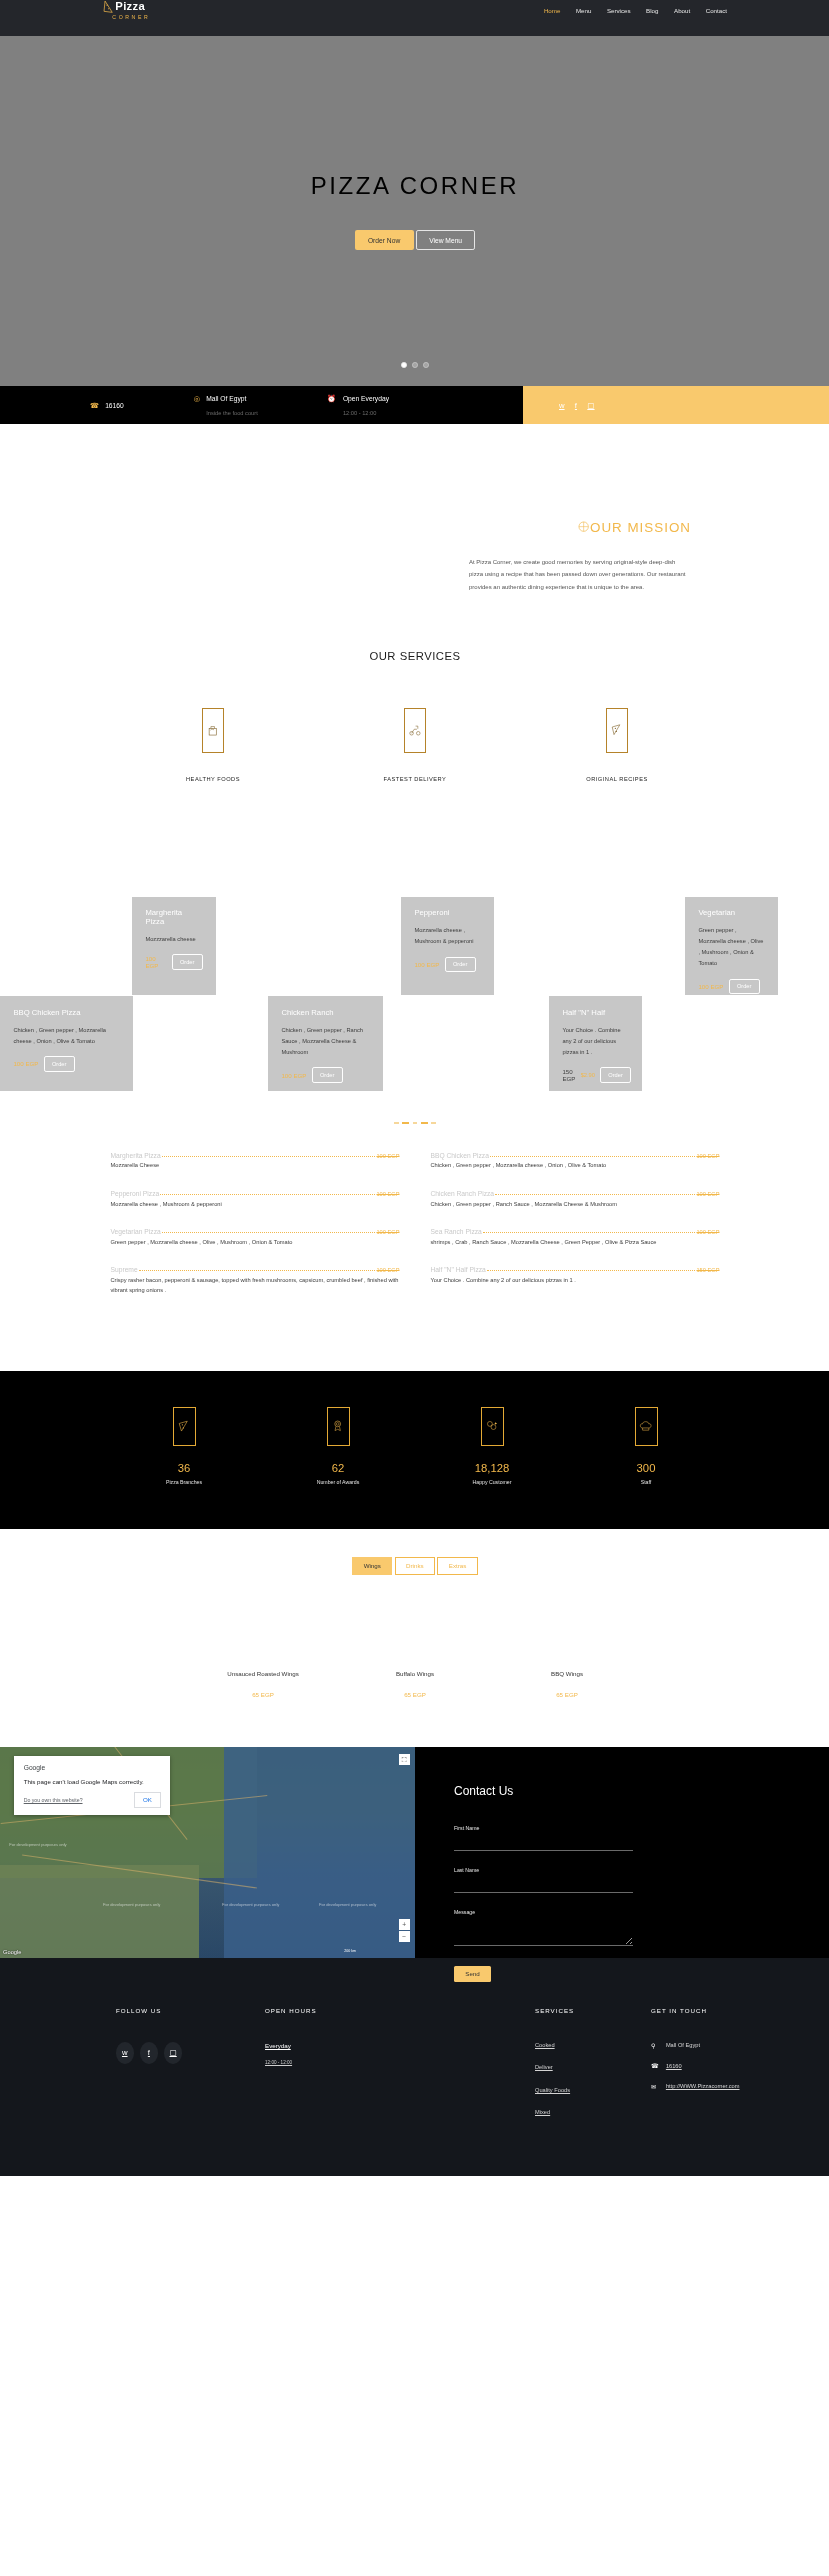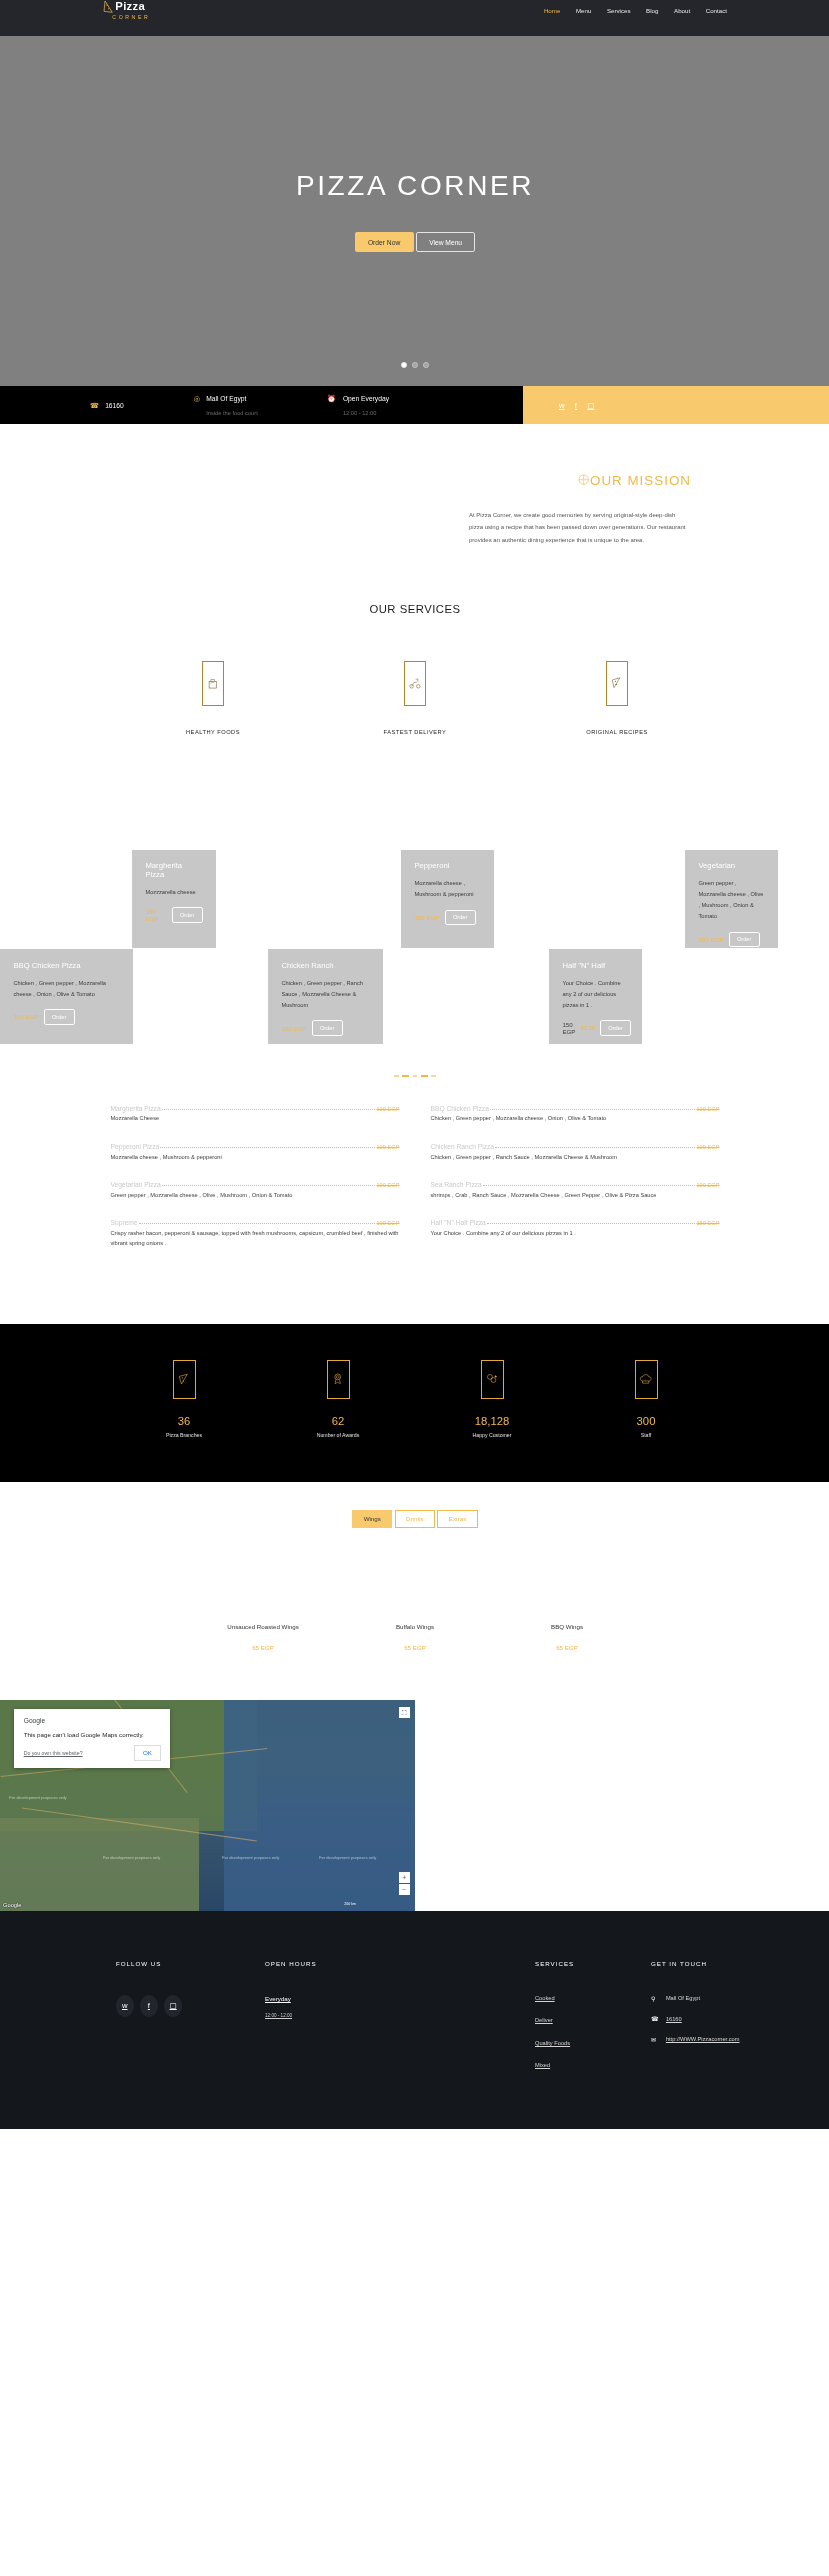--- a/index.html
+++ b/index.html
@@ -33,22 +33,22 @@
   .hero {
     height: 350px;
     background: #808080;
     position: relative;
     display: flex;
     flex-direction: column;
     align-items: center;
     justify-content: center;
   }
   .hero h1 {
-    color: #ffffff;
-    font-size: 28px;
+    color: #000000;
+    font-size: 24px;
     font-weight: 400;
     letter-spacing: 2.6px;
     margin-bottom: 30px;
   }
   .hero-btns { display: flex; gap: 2.1px; }
   .btn-primary {
     background: #f9c96d; color: #333; border: none;
     padding: 5.7px 13.4px; font-size: 6.7px; border-radius: 2.1px;
     font-family: inherit; cursor: pointer;
   }
@@ -71,21 +71,21 @@
   .info-ic { color: #f2b84b; font-size: 7.2px; line-height: 1; margin-top: 1px; }
   .info-main { color: #fff; font-size: 6.7px; line-height: 1.1; }
   .info-sub { color: #6b6b6b; font-size: 5.7px; margin-top: 6.2px; display: block; }
   .infobar-right {
     background: #f9c96d; width: 307px; display: flex; align-items: center;
     padding-left: 36px; gap: 10.3px;
   }
   .soc { color: #fff; font-size: 7.7px; text-decoration: underline; }
 
   
-  .mission { padding: 49px 0 26px 0; }
+  .mission { padding: 49px 0 26px 0; margin-top: 47px; }
   .mission-inner { width: 624px; margin: 0 auto; text-align: right; padding-right: 36px; }
   .mission-title {
     color: #f2b84b; font-size: 13.4px; letter-spacing: 1px;
     display: inline-flex; align-items: center; gap: 1px;
   }
   .mission-body {
     color: #555; font-size: 6px; line-height: 2.1; margin-top: 20.6px;
     width: 222px; margin-left: auto; text-align: left;
   }
 
@@ -574,20 +574,36 @@
         <a href="#" class="gd-link">Do you own this website?</a>
         <button class="gd-ok">OK</button>
       </div>
     </div>
     <div class="map-ctrl" style="right:5.2px; top:7.2px;">⛶</div>
     <div class="map-ctrl" style="right:5.2px; bottom:28px;">+</div>
     <div class="map-ctrl" style="right:5.2px; bottom:15.5px;">−</div>
     <div class="gwm">Google</div>
     <div class="scalebar">200 km</div>
   </div>
+  <div class="contact">
+    <h2>Contact Us</h2>
+    <div class="field">
+      <label>First Name</label>
+      <input type="text" value="" style="">
+    </div>
+    <div class="field">
+      <label>Last Name</label>
+      <input type="text" value="" style="">
+    </div>
+    <div class="field">
+      <label>Message</label>
+      <textarea style=""></textarea>
+    </div>
+    <button class="send-btn">Send</button>
+  </div>
 </div>
 
 <footer>
   <div class="foot-row">
     <div class="fcol-follow">
       <div class="fhead">FOLLOW US</div>
       <div class="soc-circles">
         <a href="#" class="soc-c">w</a>
         <a href="#" class="soc-c">f</a>
         <a href="#" class="soc-c">▢</a>

